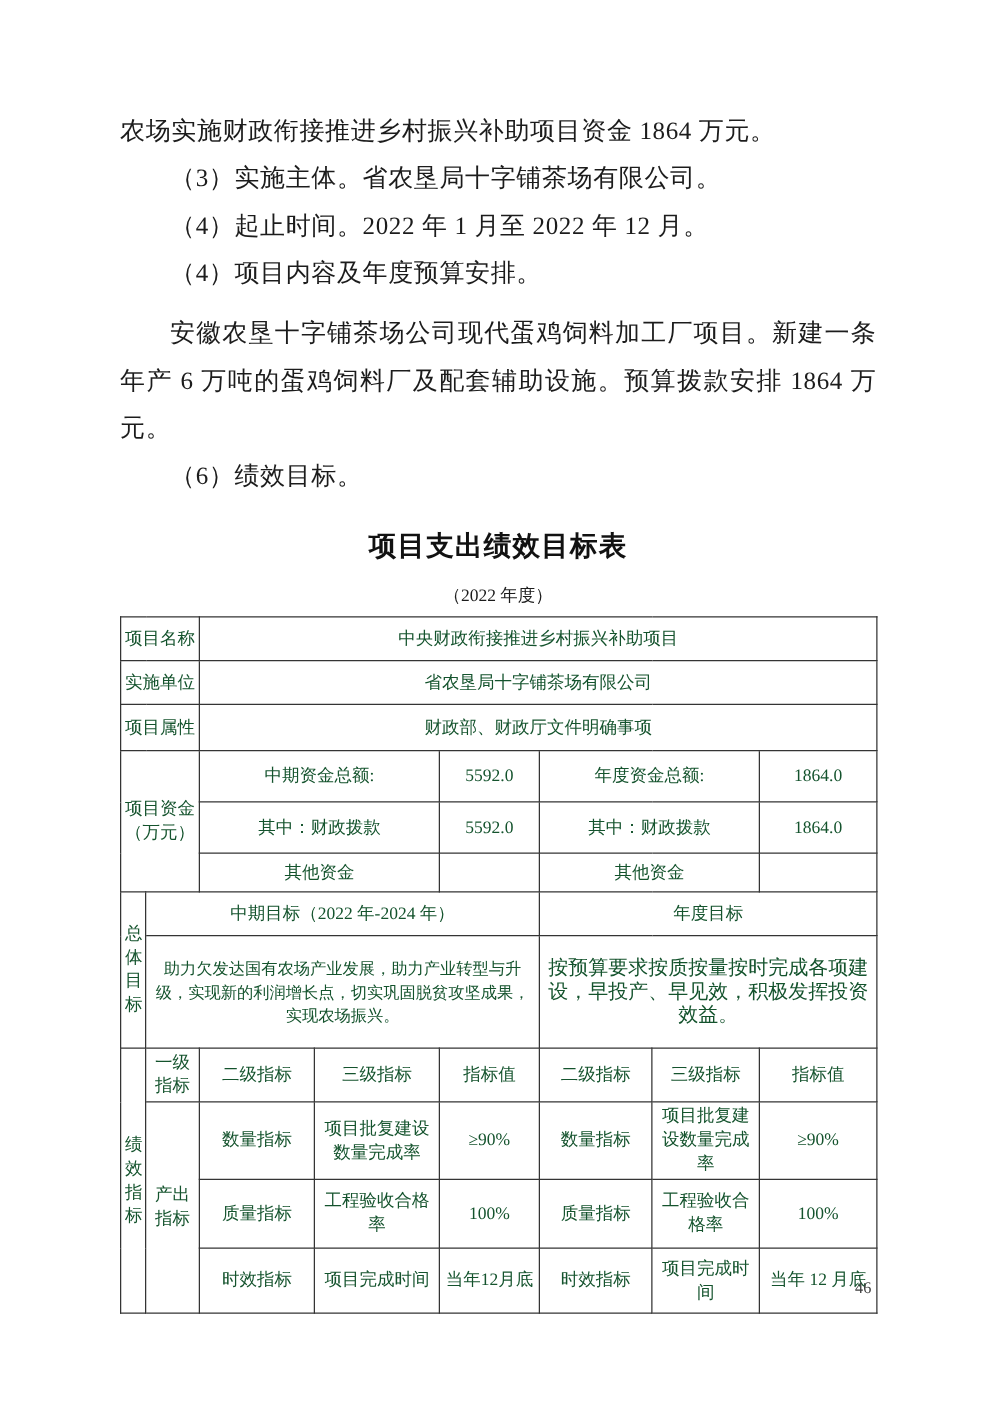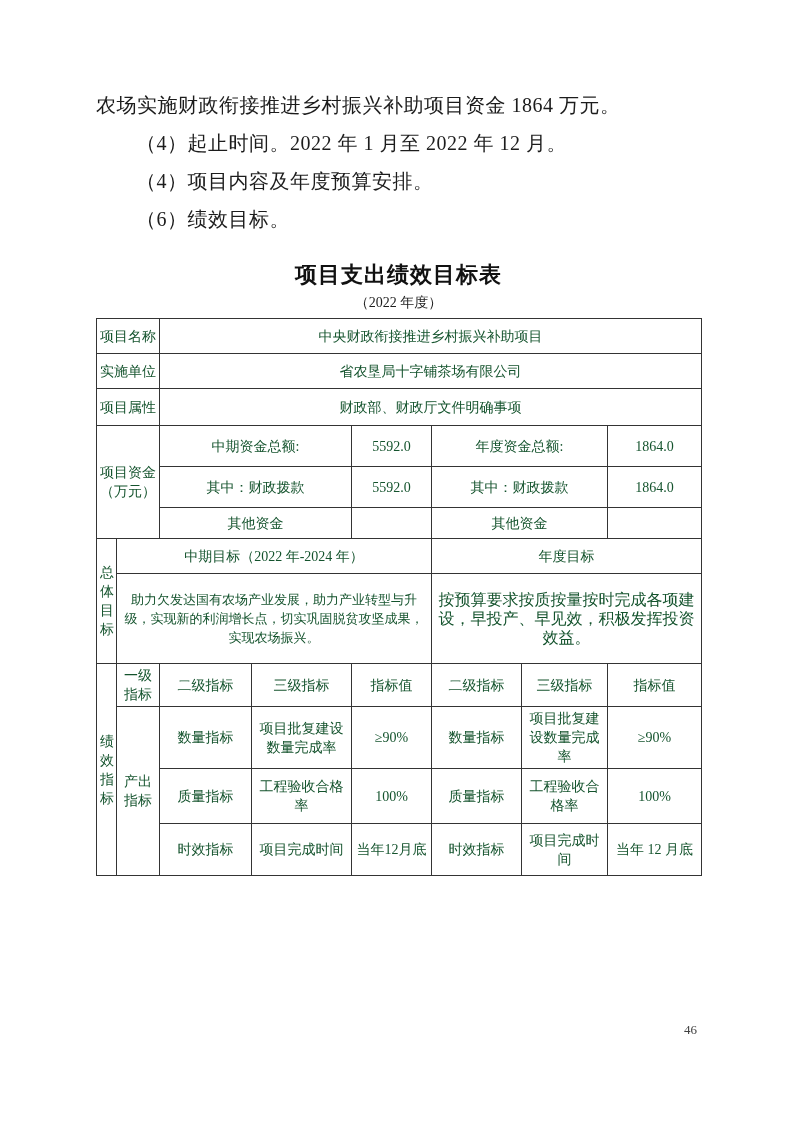--- a/index.html
+++ b/index.html
@@ -32,21 +32,21 @@
     font-weight:bold;
     font-size:22px;
     line-height:28px;
     letter-spacing:1px;
     color:#111;
   }
   .tbl-subtitle {
     text-align:center;
     font-size:14px;
     line-height:24px;
-    margin-top:2px;
+    margin-top:15px;
   }
   table.target {
     margin-top:3px;
     width:605px;
     border-collapse:collapse;
     table-layout:fixed;
     font-size:14px;
     color:#14532d;
   }
   table.target td {
@@ -81,22 +81,24 @@
     color:#404040;
   }
 </style>
 </head>
 <body>
 
 <div class="page">
   <div class="content">
 
     <p class="para">农场实施财政衔接推进乡村振兴补助项目资金 1864 万元。</p>
+    <p class="para indent">（3）实施主体。省农垦局十字铺茶场有限公司。</p>
     <p class="para indent">（4）起止时间。2022 年 1 月至 2022 年 12 月。</p>
     <p class="para indent">（4）项目内容及年度预算安排。</p>
+    <p class="para indent gap-before">安徽农垦十字铺茶场公司现代蛋鸡饲料加工厂项目。新建一条年产 6 万吨的蛋鸡饲料厂及配套辅助设施。预算拨款安排 1864 万元。</p>
     <p class="para indent">（6）绩效目标。</p>
 
     <div class="tbl-title">项目支出绩效目标表</div>
     <div class="tbl-subtitle">（2022 年度）</div>
 
     <table class="target">
       <colgroup>
         <col style="width:20px">
           <col style="width:43px">
           <col style="width:92px">

